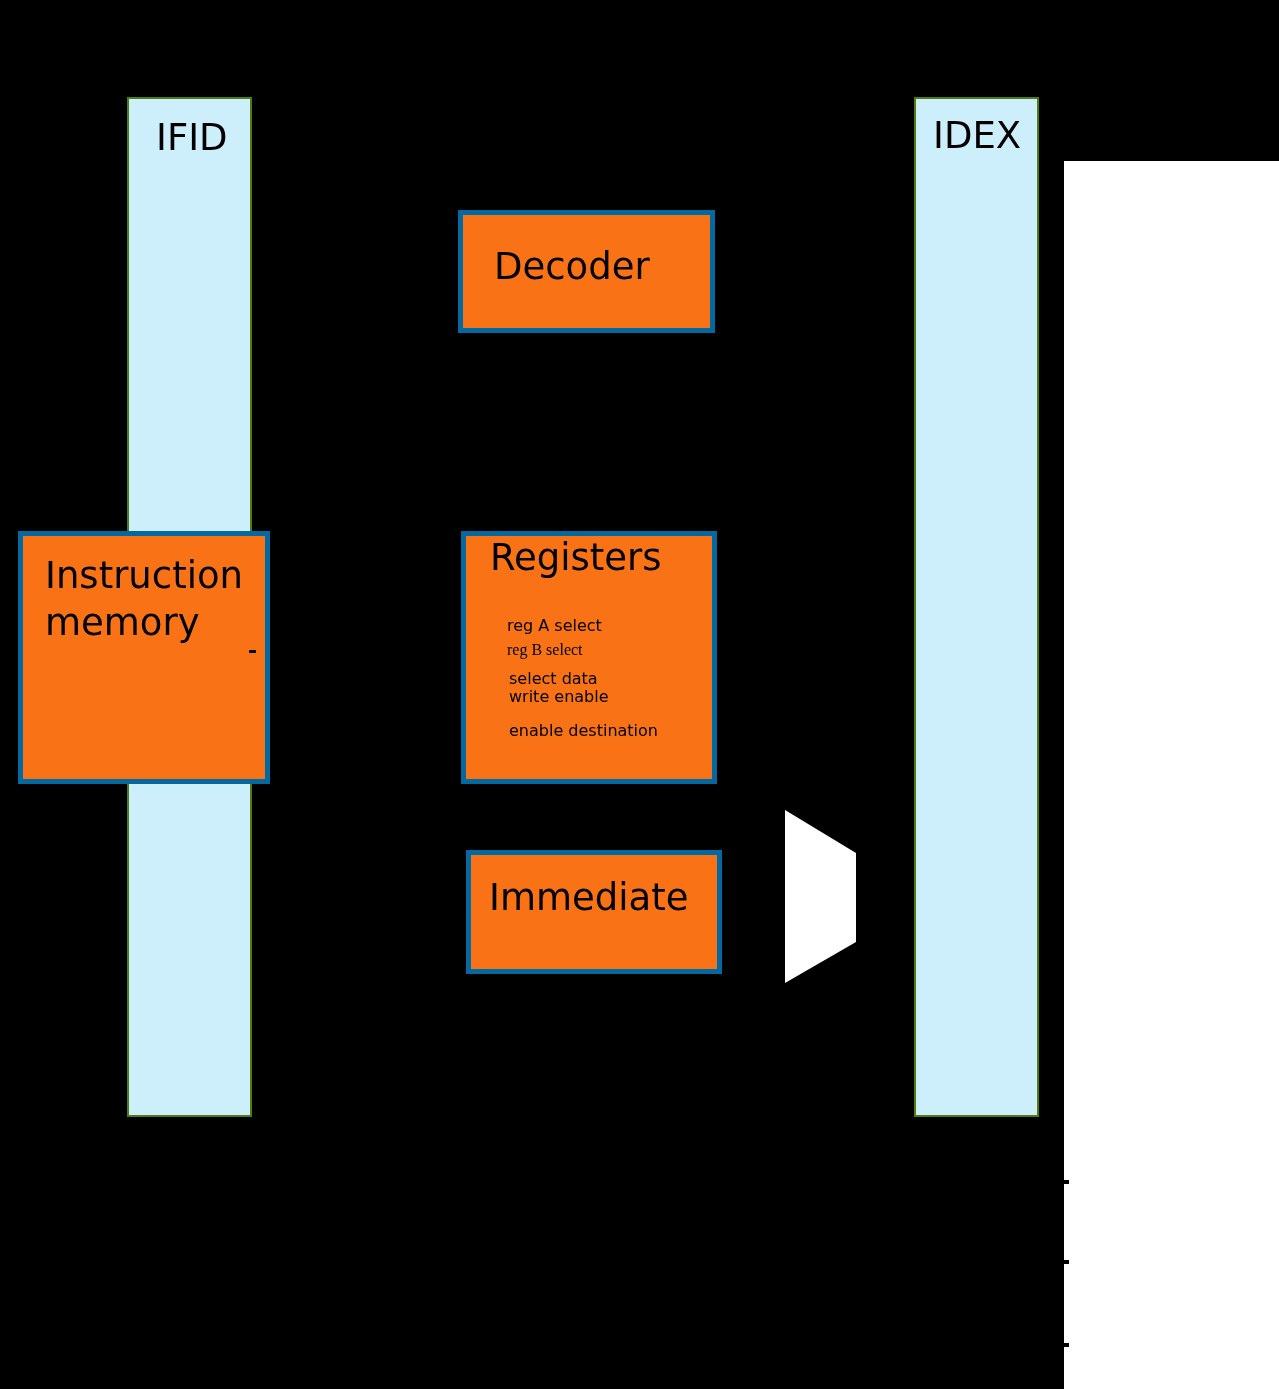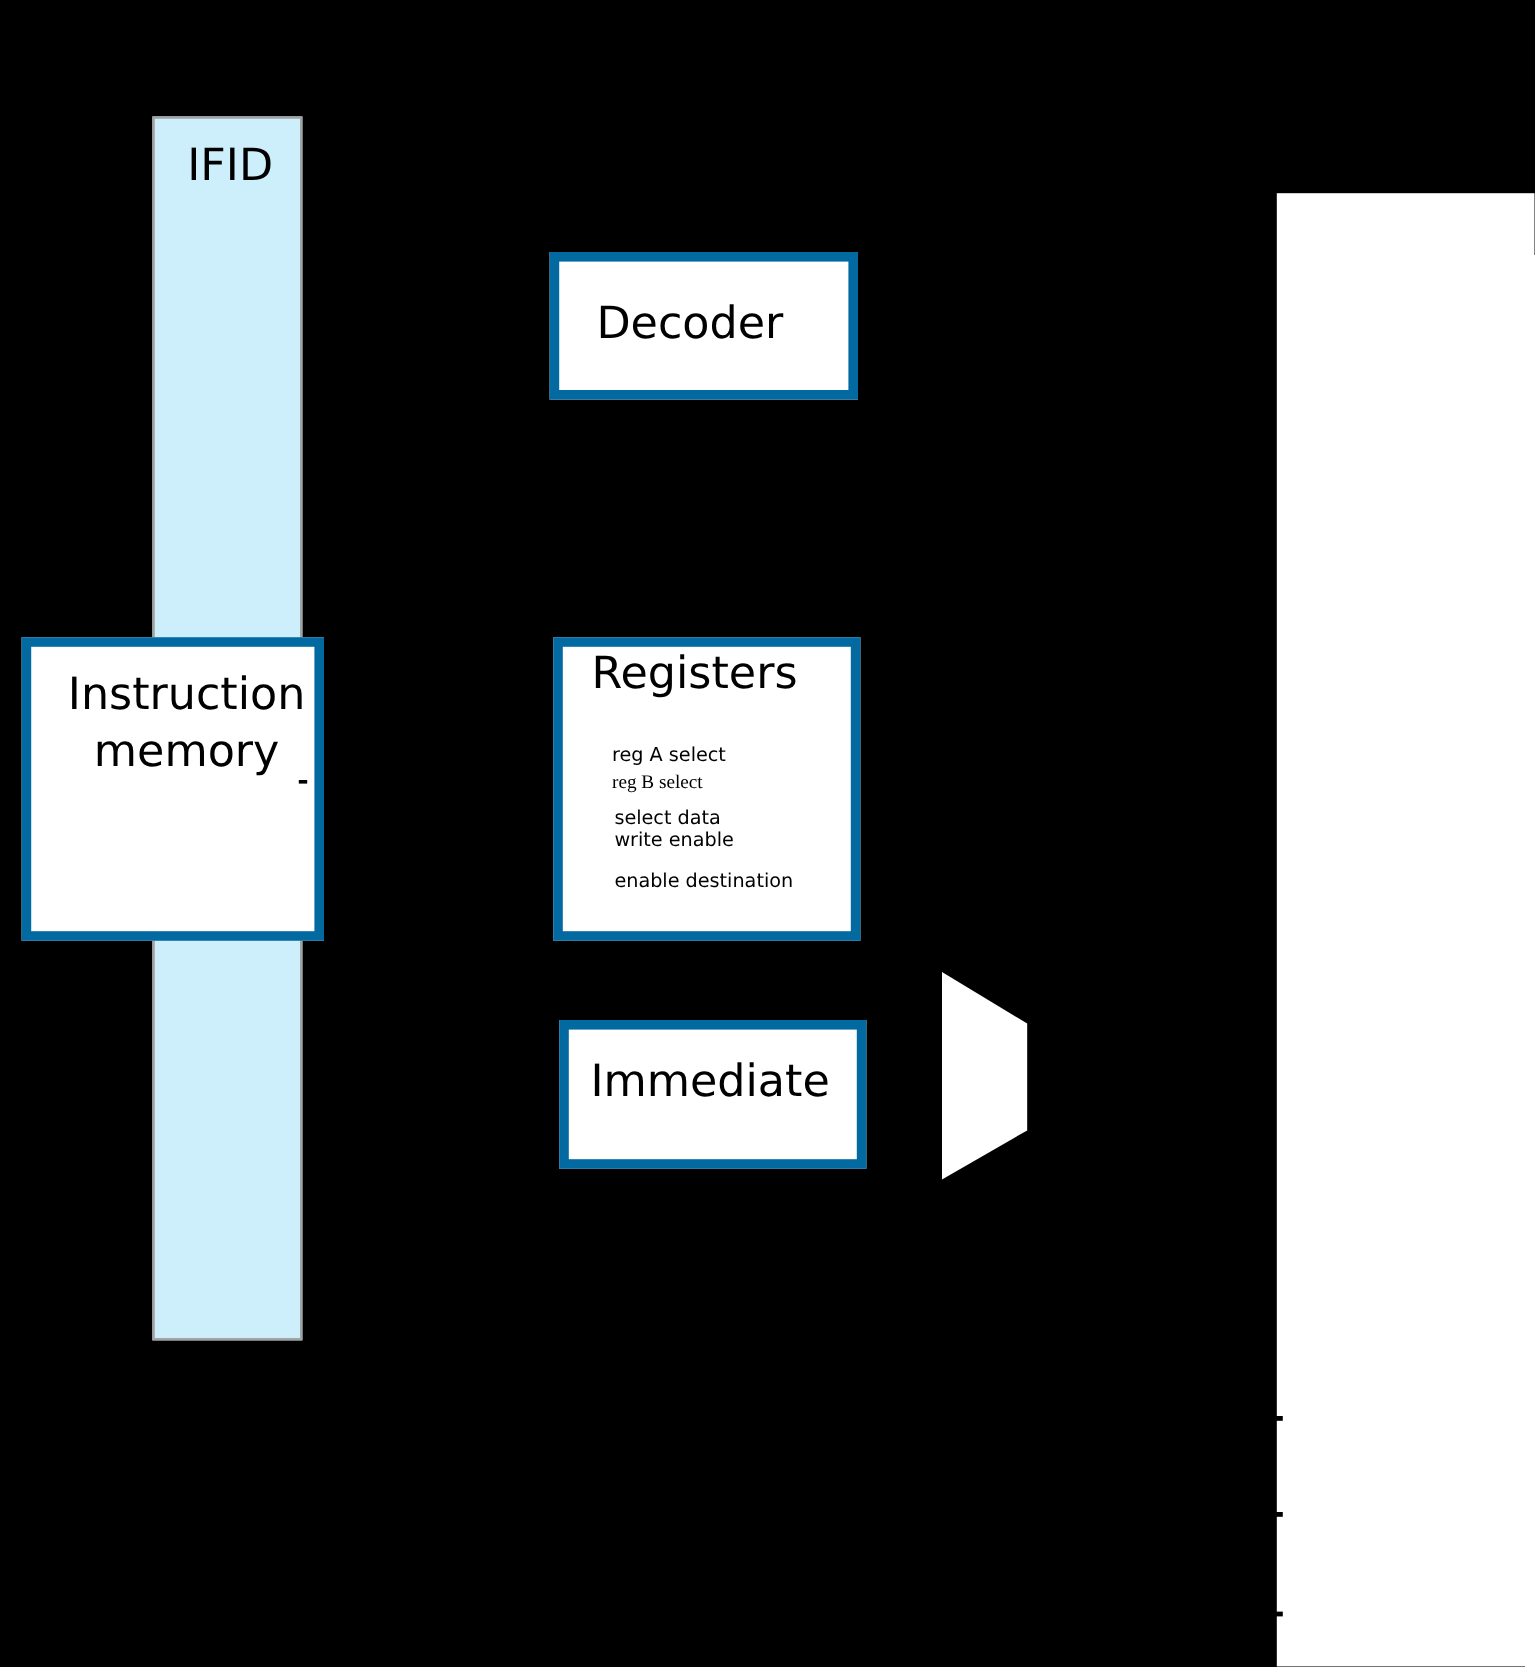--- a/index.html
+++ b/index.html
@@ -17,41 +17,40 @@
     left: 1064px; top: 161px;
     width: 215px; height: 1228px;
     background: #ffffff;
     z-index: 1;
   }
   .bar {
     position: absolute;
     top: 97px;
     width: 125px; height: 1020px;
     background: #cdeffc;
-    border: 2px solid #a3a3a3;
+    border: 2px solid #4d7c0f;
     box-sizing: border-box;
     z-index: 2;
   }
   .bar-ifid { left: 127px; }
   .bar-idex { left: 914px; }
   .bar-label {
     position: absolute;
     font-size: 37px;
     line-height: 1;
     white-space: nowrap;
   }
   .bar-ifid .bar-label { left: 27px; top: 20px; }
   .bar-idex .bar-label { left: 17px; top: 18px; }
   .block {
     position: absolute;
-    background: #ffffff;
-    border: 8px solid #0369a1;
+    background: #f97316;
+    border: 5px solid #0369a1;
     box-sizing: border-box;
     z-index: 3;
-    text-align: center;
   }
   .block-decoder   { left: 458px; top: 210px; width: 257px; height: 123px; }
   .block-imem      { left: 18px;   top: 531px; width: 252px; height: 253px; }
   .block-registers { left: 461px; top: 531px; width: 256px; height: 253px; }
   .block-immediate { left: 466px; top: 850px; width: 256px; height: 124px; }
   .block-label {
     position: absolute;
     font-size: 37px;
     line-height: 1;
     white-space: nowrap;
@@ -96,20 +95,23 @@
 <body>
 
 <div class="canvas">
 
   <div class="white-region"></div>
 
   <div class="bar bar-ifid">
     <span class="bar-label">IFID</span>
   </div>
 
+  <div class="bar bar-idex">
+    <span class="bar-label">IDEX</span>
+  </div>
 
   <div class="block block-decoder">
     <span class="block-label">Decoder</span>
   </div>
 
   <div class="block block-imem">
     <span class="block-label">Instruction memory</span>
   </div>
 
   <div class="block block-registers">

